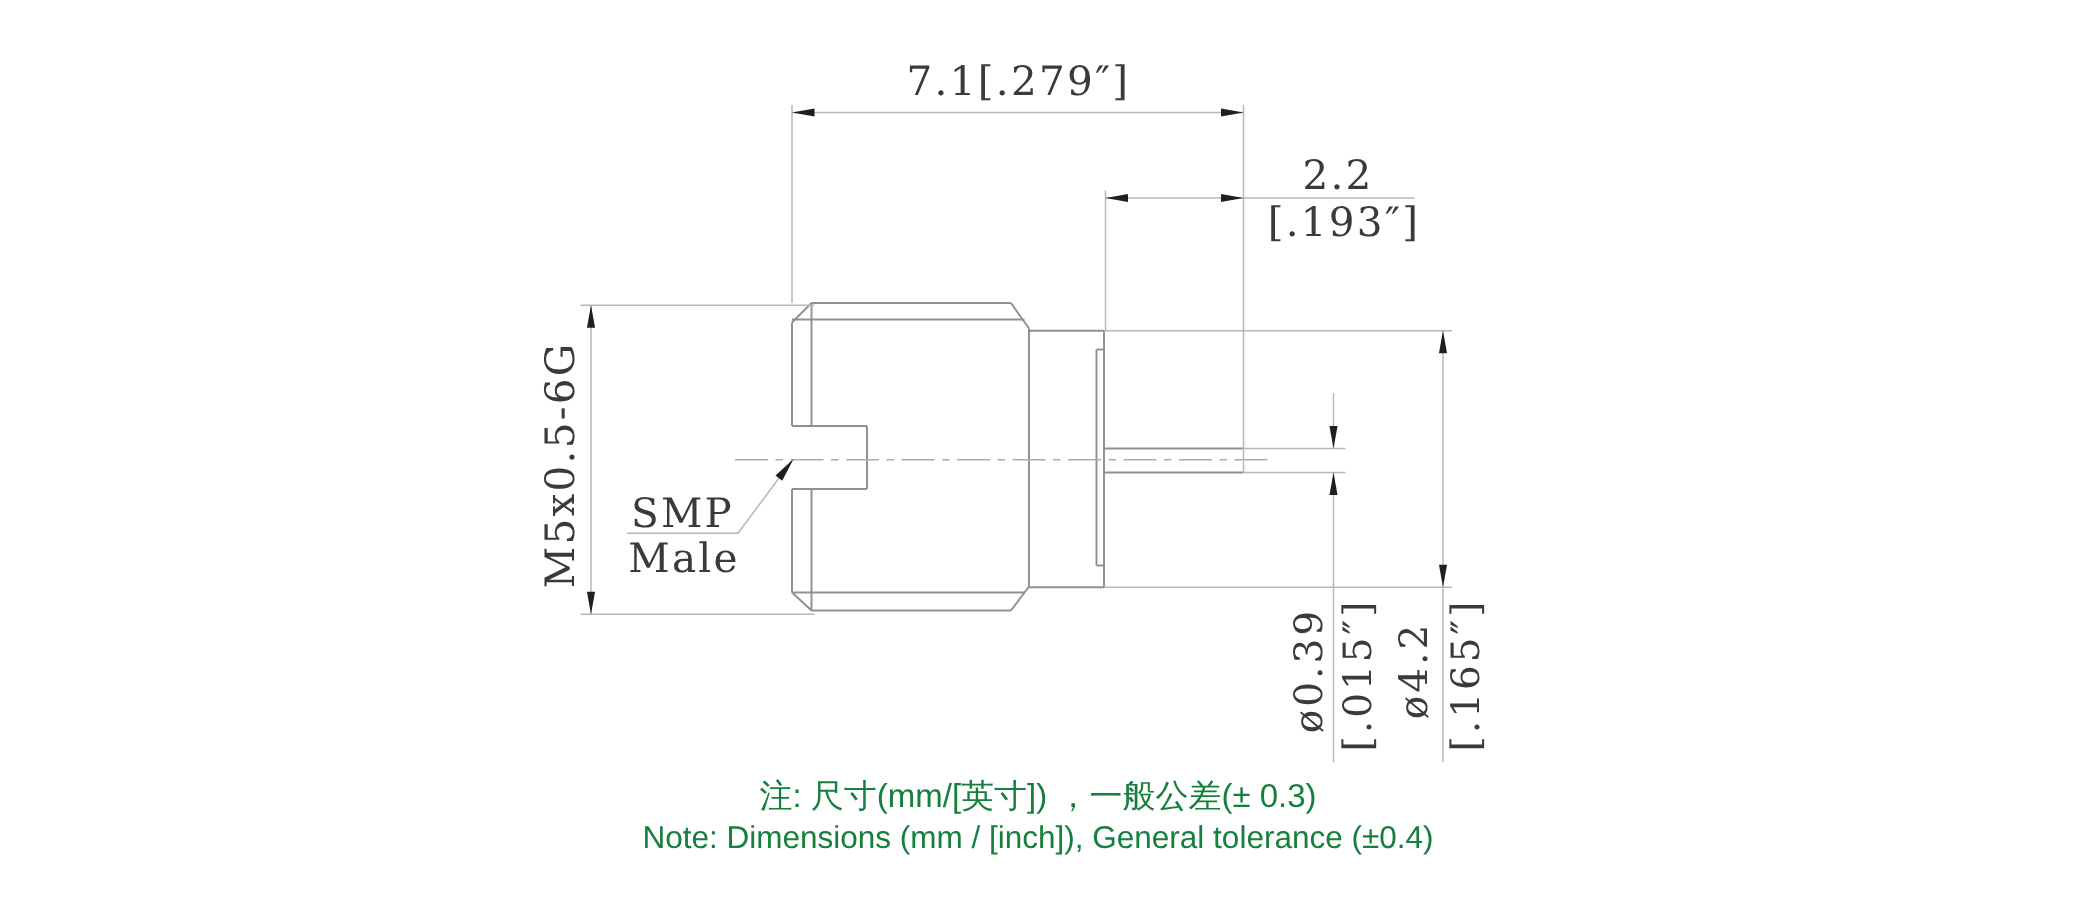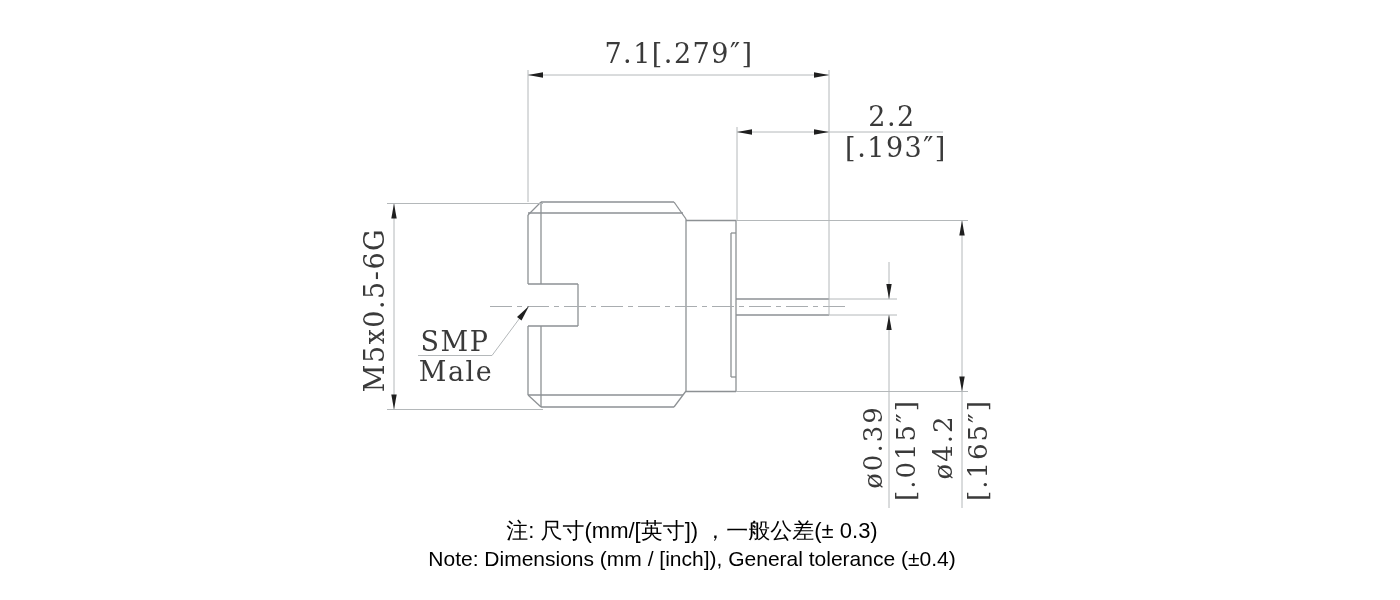--- a/index.html
+++ b/index.html
@@ -2,21 +2,21 @@
 <html><head>
 <meta charset="utf-8">
 <style>
   html,body{margin:0;padding:0;}
   body{background:#ffffff;}
   .stage{position:relative;width:1395px;height:600px;background:#ffffff;overflow:hidden;
          font-family:"Liberation Sans","DejaVu Sans",sans-serif;border-radius:19px;}
   svg text{font-family:"DejaVu Serif","Liberation Serif",serif;fill:#3a3a3a;}
   .dimtext{font-size:27px;letter-spacing:1.5px;}
   .dimtext-sm{font-size:26px;letter-spacing:2px;}
-  .notes{position:absolute;left:0;top:517px;width:1384px;text-align:center;color:#000000;}
+  .notes{position:absolute;left:0;top:517px;width:1384px;text-align:center;color:#15803d;}
   .note-cn{font-size:22px;line-height:28px;}
   .note-en{font-size:21px;line-height:27px;}
 </style>
 </head>
 <body>
 
 <div class="stage">
 
   <svg width="1400" height="600" viewBox="0 0 1400 600">
 

